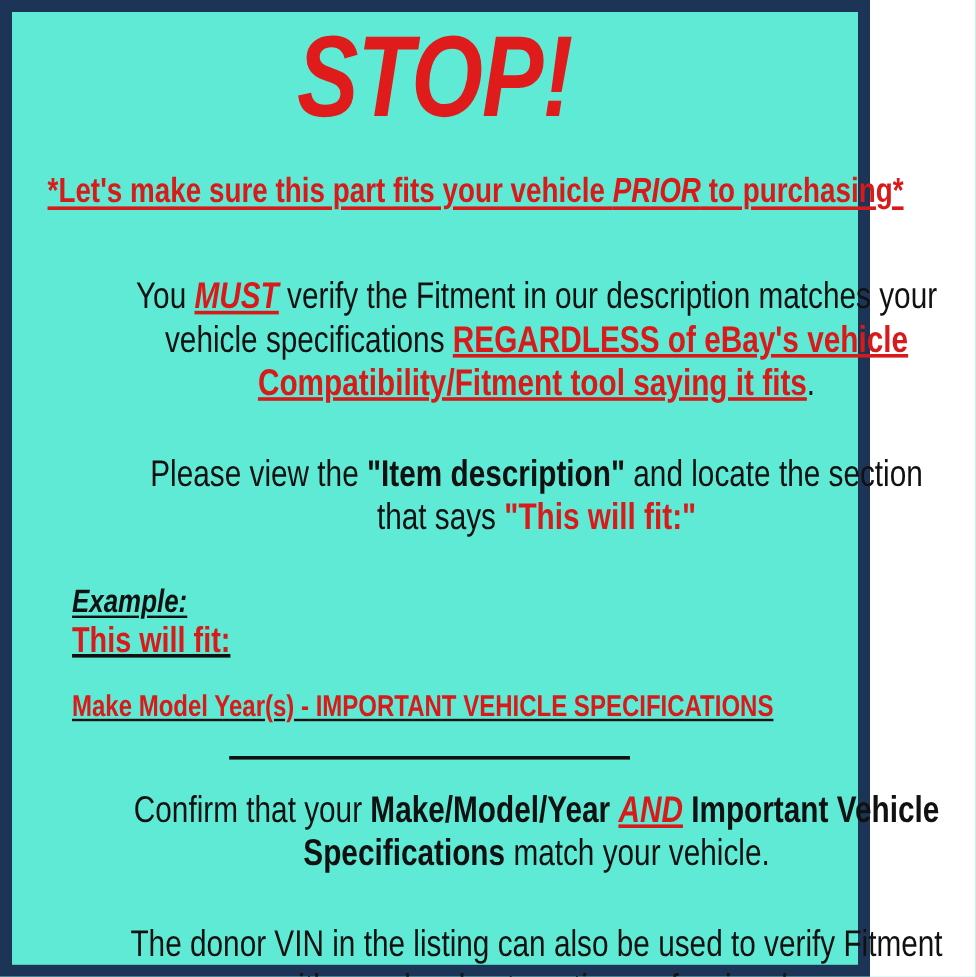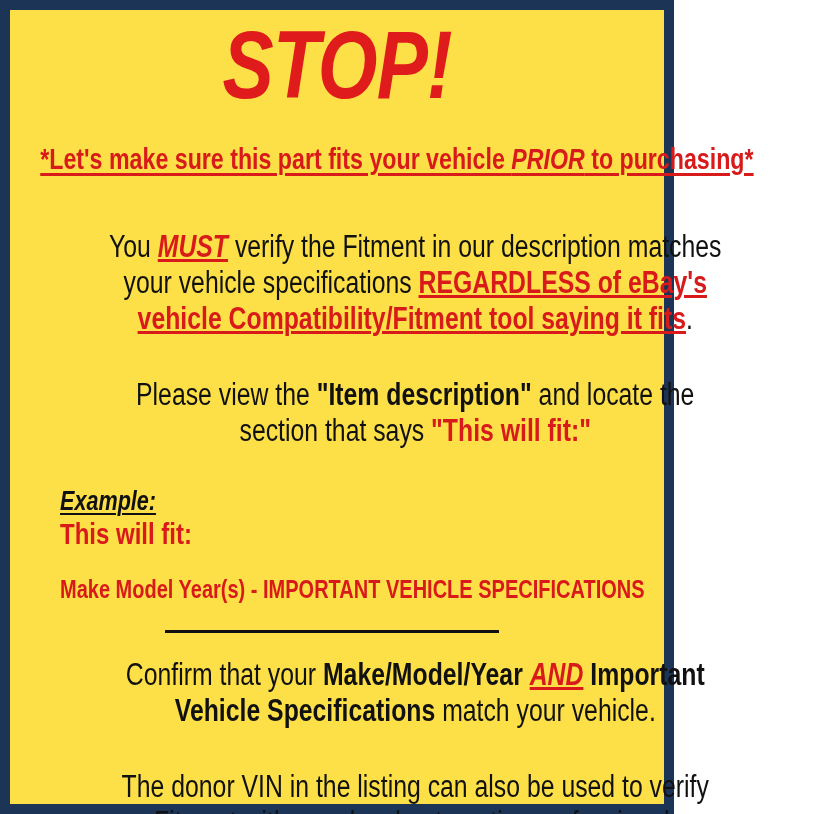--- a/index.html
+++ b/index.html
@@ -9,24 +9,24 @@
   body {
     width: 813px;
     height: 814px;
     background: #ffffff;
     font-family: "Liberation Sans", sans-serif;
     overflow: hidden;
   }
 
   #notice-card {
     box-sizing: border-box;
-    width: 674px;
+    width: 725px;
     height: 814px;
     border: 10px solid #1c3557;
-    background: #fde047;
+    background: #5eead4;
     position: relative;
   }
 
   .inner {
     box-sizing: border-box;
     width: 100%;
     height: 100%;
     padding: 0 14px;
     text-align: center;
     color: #111111;
@@ -111,20 +111,21 @@
   }
 
   #para-must { padding-top: 37px; }
   #para-itemdesc { padding-top: 40px; }
 
   
   #example-block {
     text-align: left;
     padding-top: 38px;
     padding-left: 36px;
+    text-decoration: underline;
   }
   .example-label {
     font-size: 27px;
     font-weight: bold;
     font-style: italic;
     color: #111111;
     text-decoration: underline;
     text-decoration-thickness: 2px;
     text-underline-offset: 3px;
     display: inline-block;

